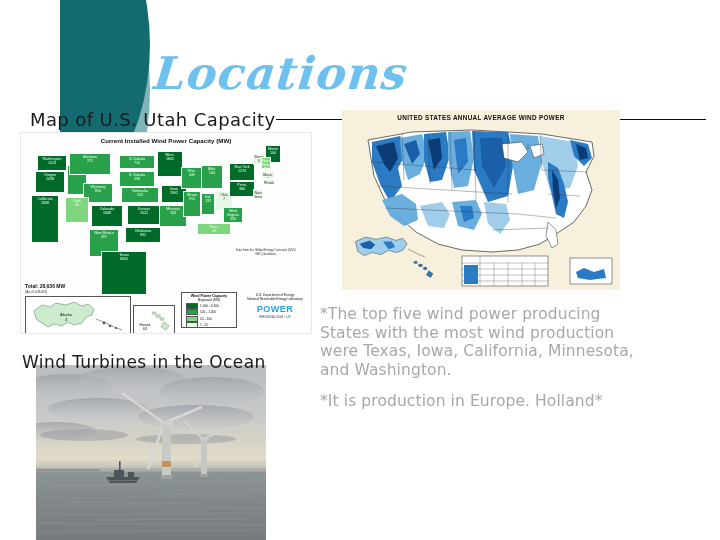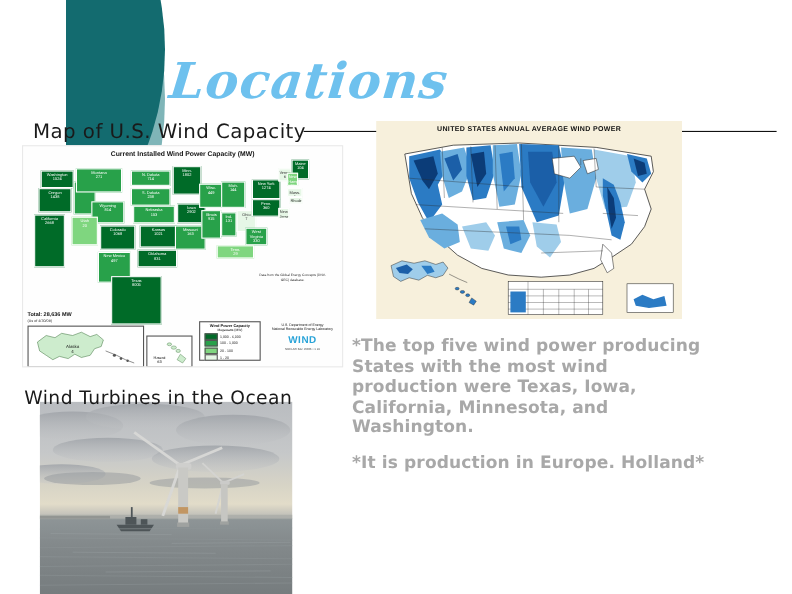--- a/index.html
+++ b/index.html
@@ -74,36 +74,36 @@
   #res-canvas{position:absolute;left:0;top:0;width:100%;height:100%;}
 
   
   #photo-ocean{position:absolute;left:36px;top:365px;width:230px;height:175px;
                overflow:hidden;z-index:4;}
   #photo-ocean svg{display:block;width:100%;height:100%;}
 
   
   #body-text{position:absolute;left:320px;top:305px;width:330px;z-index:6;}
   #body-text p{margin:0 0 13px 0;color:#a8a8a8;font-size:15.5px;line-height:18.5px;
-               font-family:"DejaVu Sans",sans-serif;font-weight:700;letter-spacing:0.1px;}
+               font-family:"DejaVu Sans",sans-serif;font-weight:400;letter-spacing:0.1px;}
 </style>
 </head>
 <body>
 
 <div id="slide">
 
   <div class="arc-light"></div>
   <div class="arc-mask"></div>
   <div class="arc-cut"></div>
 
   <div class="title" id="slide-title">Locations</div>
 
   <div class="rule"></div>
 
-  <div class="hdg" id="hdg-capacity">Map of U.S. Wind Capacity</div>
+  <div class="hdg" id="hdg-capacity">Map of U.S. Utah Capacity</div>
   <div class="hdg" id="hdg-turbines">Wind Turbines in the Ocean</div>
 
   <div id="map-capacity">
     <div class="cap-title">Current Installed Wind Power Capacity (MW)</div>
     <div id="cap-states">
         <div class="st g1" style="left: 16px; top: 22px; width: 30px; height: 16px;">
           <div>Washington</div>
           <div>1524</div>
         </div>
         <div class="st g1" style="left: 14px; top: 38px; width: 30px; height: 22px;">
@@ -282,21 +282,21 @@
           <div class="lrow">
             <div class="lsw" style="background: rgb(230, 247, 230);"></div>
             <span>1 - 20</span>
           </div>
         </div>
     </div>
 
     <div id="nrel">
       <div class="n1">U.S. Department of Energy</div>
       <div class="n1">National Renewable Energy Laboratory</div>
-      <div class="n2">WIND</div>
+      <div class="n2">POWER</div>
       <div class="n3">NREL/MI-6A2-35006 • 1-29</div>
     </div>
   </div>
 
   <div id="map-resources">
     <div class="res-title">UNITED STATES ANNUAL AVERAGE WIND POWER</div>
     <svg id="res-canvas" viewBox="0 0 278 180" preserveAspectRatio="none">
 
       <path d="M26 30 L70 22 L130 20 L200 24 L250 32 L252 46 L244 62 L250 80
                L244 96 L232 112 L214 124 L198 134 L176 140 L150 142 L120 140

